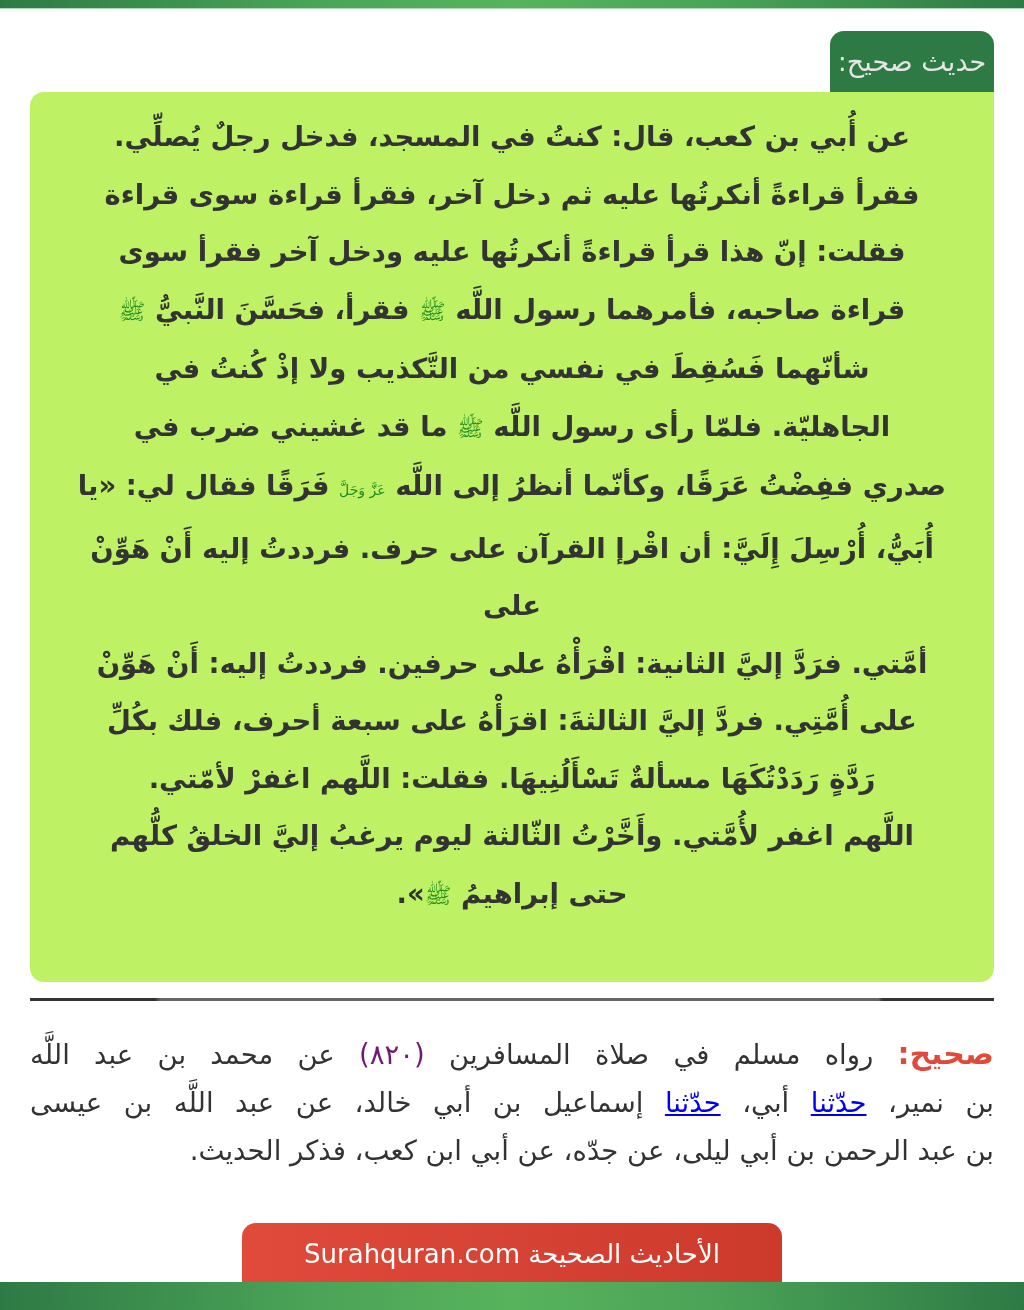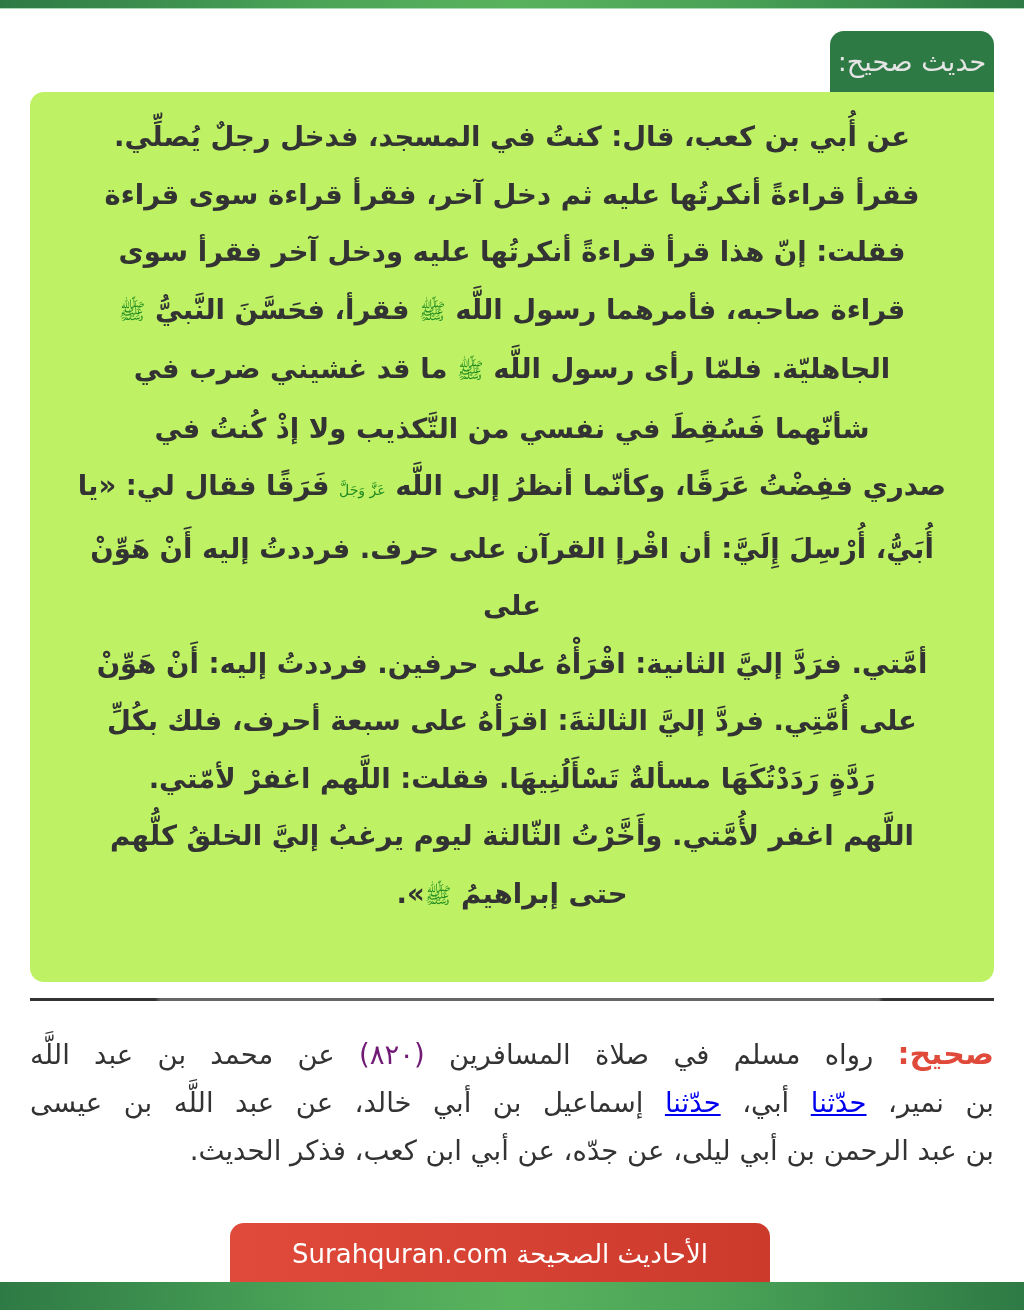--- a/index.html
+++ b/index.html
@@ -48,41 +48,41 @@
       text-align-last: right; color: #333;
       font-family: "DejaVu Sans", sans-serif;
     }
     .source-line { white-space: nowrap; display: block; text-align: justify; text-align-last: justify; }
     .source-line.last { text-align-last: right; }
     .grade { color: #e04a3a; font-weight: bold; font-size: 30px; margin-top: 24px; }
     .ref-num { color: #701a75; }
     .narr-link { color: #0000ee; text-decoration: underline; margin-top: 43px; }
 
     .footer-badge {
-      position: absolute; left: 230px; top: 1223px; width: 540px; height: 60px;
+      position: absolute; left: 242px; top: 1223px; width: 540px; height: 60px;
       background: linear-gradient(to right, #e04a3a, #cc3a2c);
       border-radius: 14px 14px 0 0;
       color: #ffffff; font-size: 26px; line-height: 62px; text-align: center;
       font-family: "DejaVu Sans", sans-serif;
     }
   </style>
 </head>
 <body>
 
 <div class="top-bar"></div>
 
 <div class="label-tab">حديث صحيح:</div>
 
 <div class="hadith-box">
   <div class="hadith-line"><span>عن أُبي بن كعب، قال: كنتُ في المسجد، فدخل رجلٌ يُصلِّي.</span></div>
   <div class="hadith-line"><span>فقرأ قراءةً أنكرتُها عليه ثم دخل آخر، فقرأ قراءة سوى قراءة</span></div>
   <div class="hadith-line"><span>فقلت: إنّ هذا قرأ قراءةً أنكرتُها عليه ودخل آخر فقرأ سوى</span></div>
   <div class="hadith-line"><span>قراءة صاحبه، فأمرهما رسول اللَّه</span> <span class="pbuh">ﷺ</span> <span>فقرأ، فحَسَّنَ النَّبيُّ</span> <span class="pbuh">ﷺ</span></div>
+  <div class="hadith-line"><span>شأنّهما فَسُقِطَ في نفسي من التَّكذيب ولا إذْ كُنتُ في</span></div>
   <div class="hadith-line"><span>الجاهليّة. فلمّا رأى رسول اللَّه</span> <span class="pbuh">ﷺ</span> <span>ما قد غشيني ضرب في</span></div>
-  <div class="hadith-line"><span>شأنّهما فَسُقِطَ في نفسي من التَّكذيب ولا إذْ كُنتُ في</span></div>
   <div class="hadith-line"><span>صدري ففِضْتُ عَرَقًا، وكأنّما أنظرُ إلى اللَّه</span> <span class="pbuh" style="font-size:14px">عَزَّ وَجَلَّ</span> <span>فَرَقًا فقال لي: «يا</span></div>
   <div class="hadith-line"><span>أُبَيُّ، أُرْسِلَ إِلَيَّ: أن اقْرإ القرآن على حرف. فرددتُ إليه أَنْ هَوِّنْ</span></div>
   <div class="hadith-line"><span>على</span></div>
   <div class="hadith-line"><span>أمَّتي. فرَدَّ إليَّ الثانية: اقْرَأْهُ على حرفين. فرددتُ إليه: أَنْ هَوِّنْ</span></div>
   <div class="hadith-line"><span>على أُمَّتِي. فردَّ إليَّ الثالثةَ: اقرَأْهُ على سبعة أحرف، فلك بكُلِّ</span></div>
   <div class="hadith-line"><span>رَدَّةٍ رَدَدْتُكَهَا مسألةٌ تَسْأَلُنِيهَا. فقلت: اللَّهم اغفرْ لأمّتي.</span></div>
   <div class="hadith-line"><span>اللَّهم اغفر لأُمَّتي. وأَخَّرْتُ الثّالثة ليوم يرغبُ إليَّ الخلقُ كلُّهم</span></div>
   <div class="hadith-line"><span>حتى إبراهيمُ</span> <span class="pbuh">ﷺ</span><span>».</span></div>
 </div>
 

